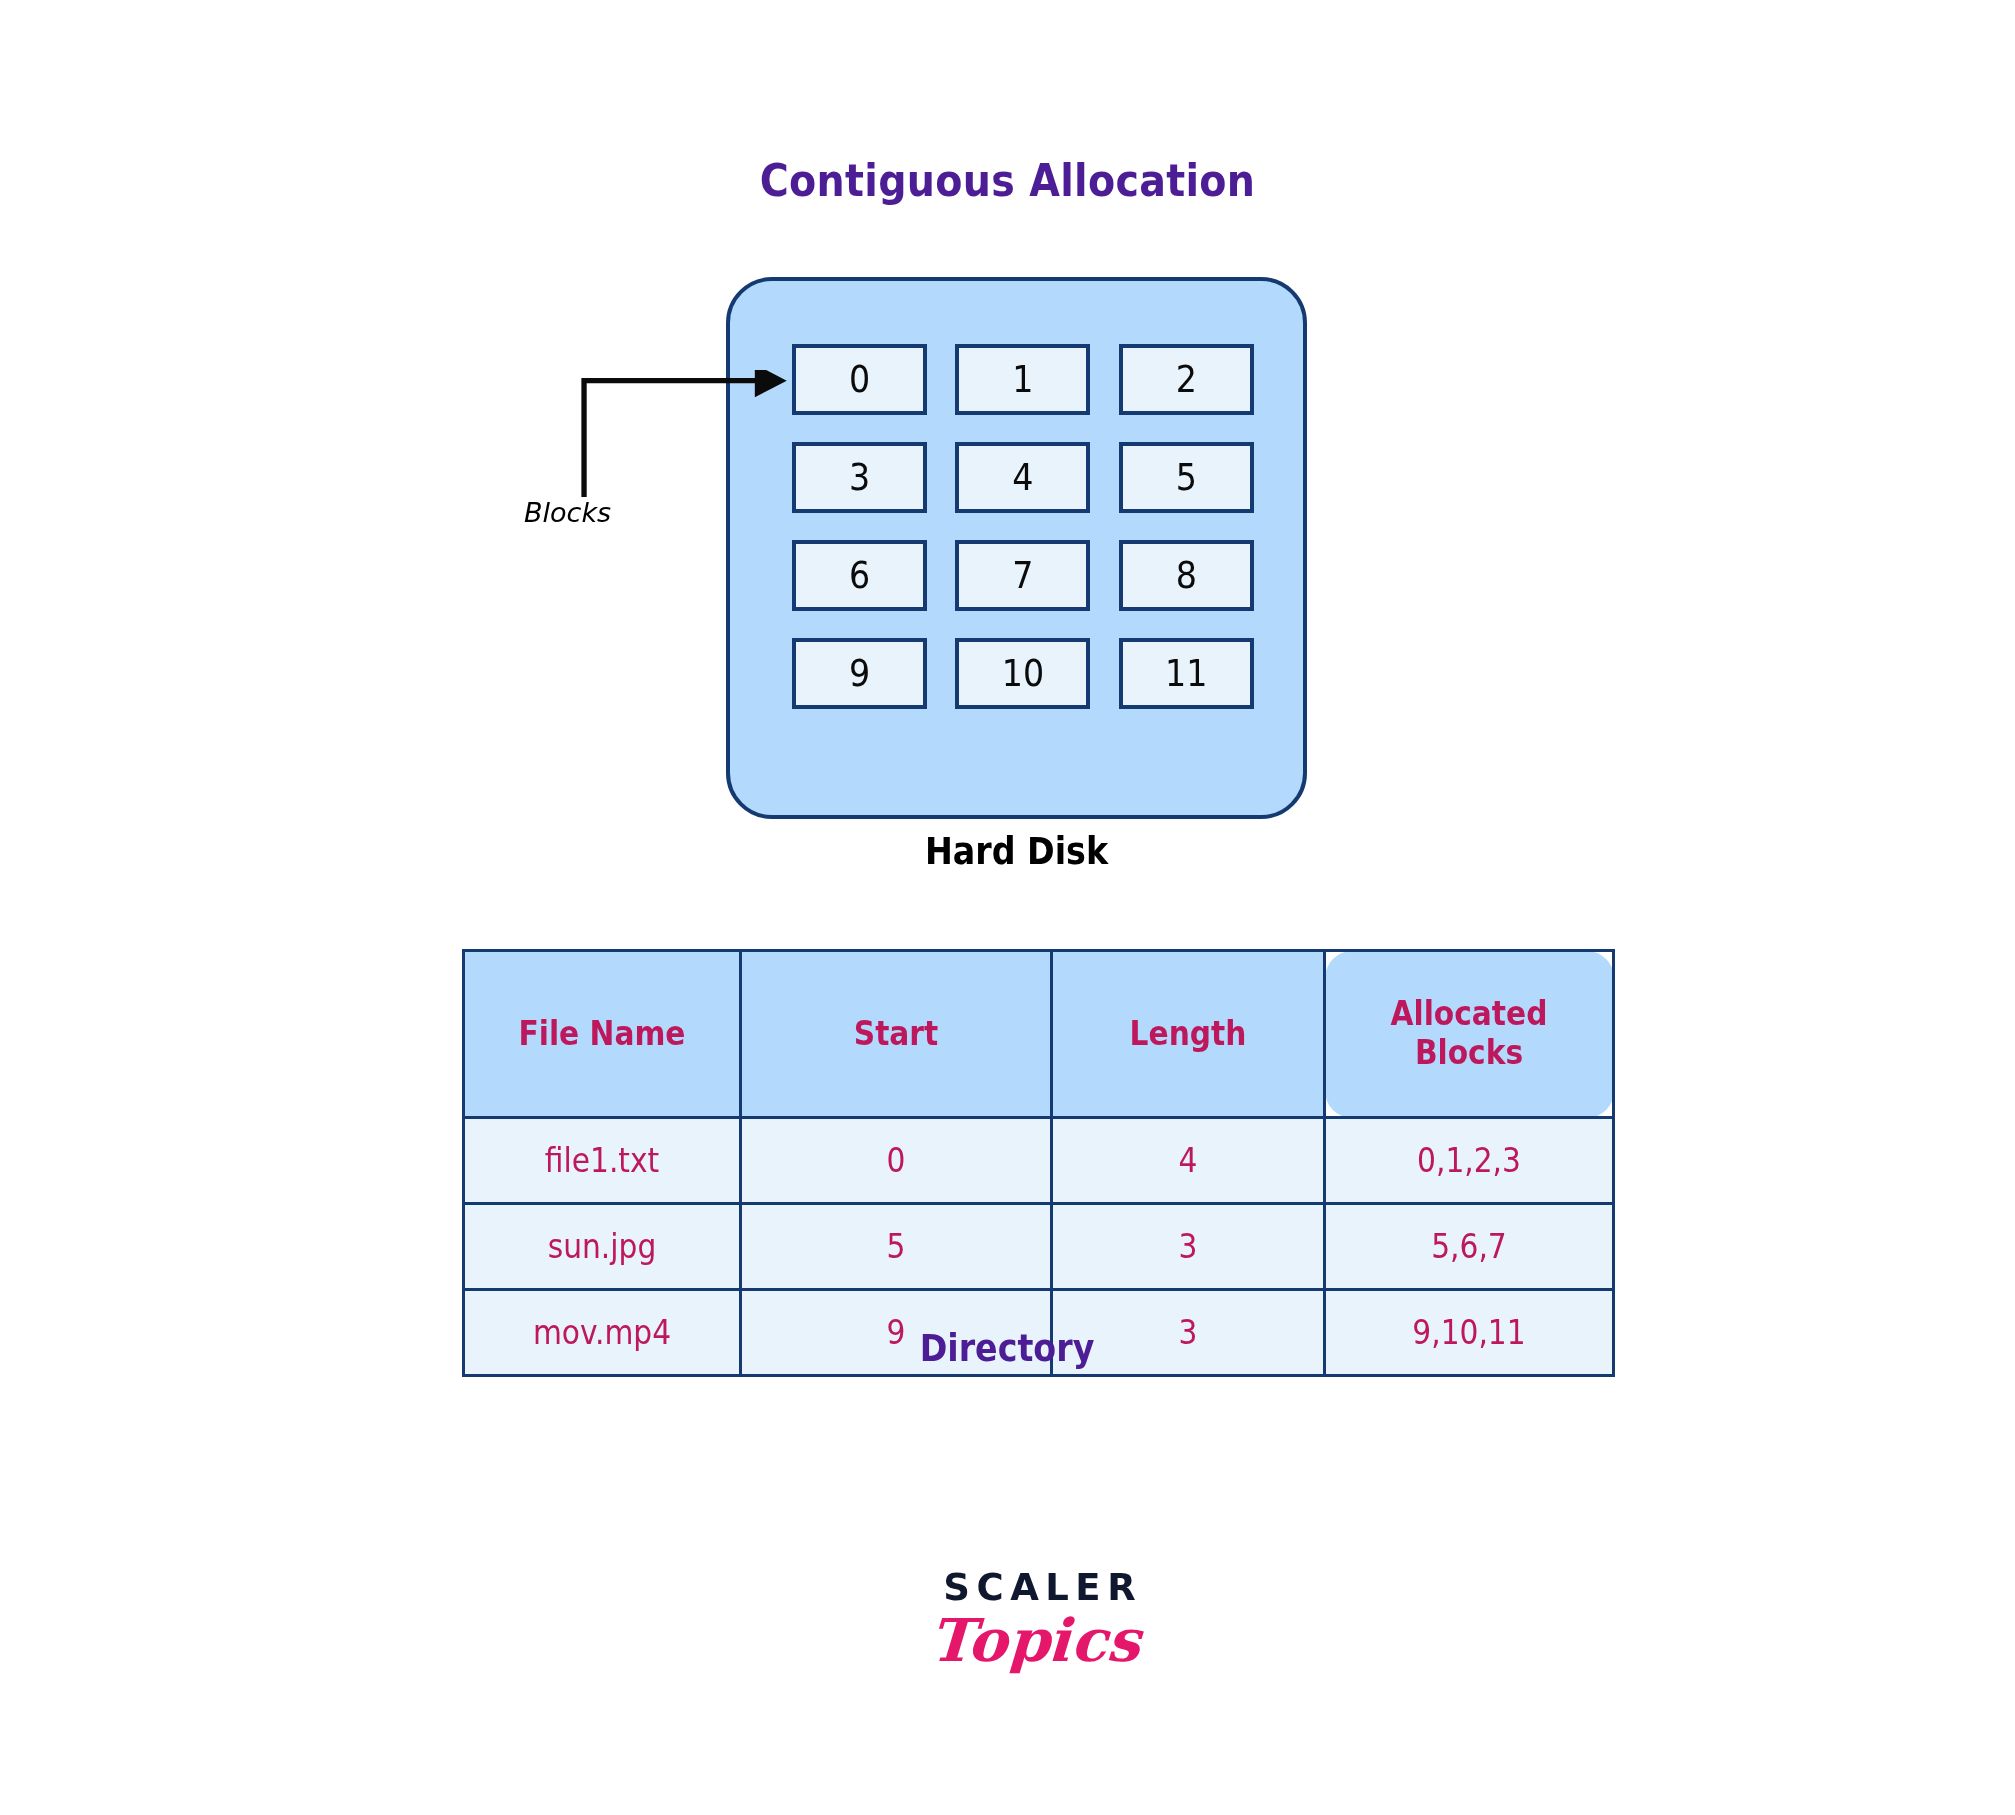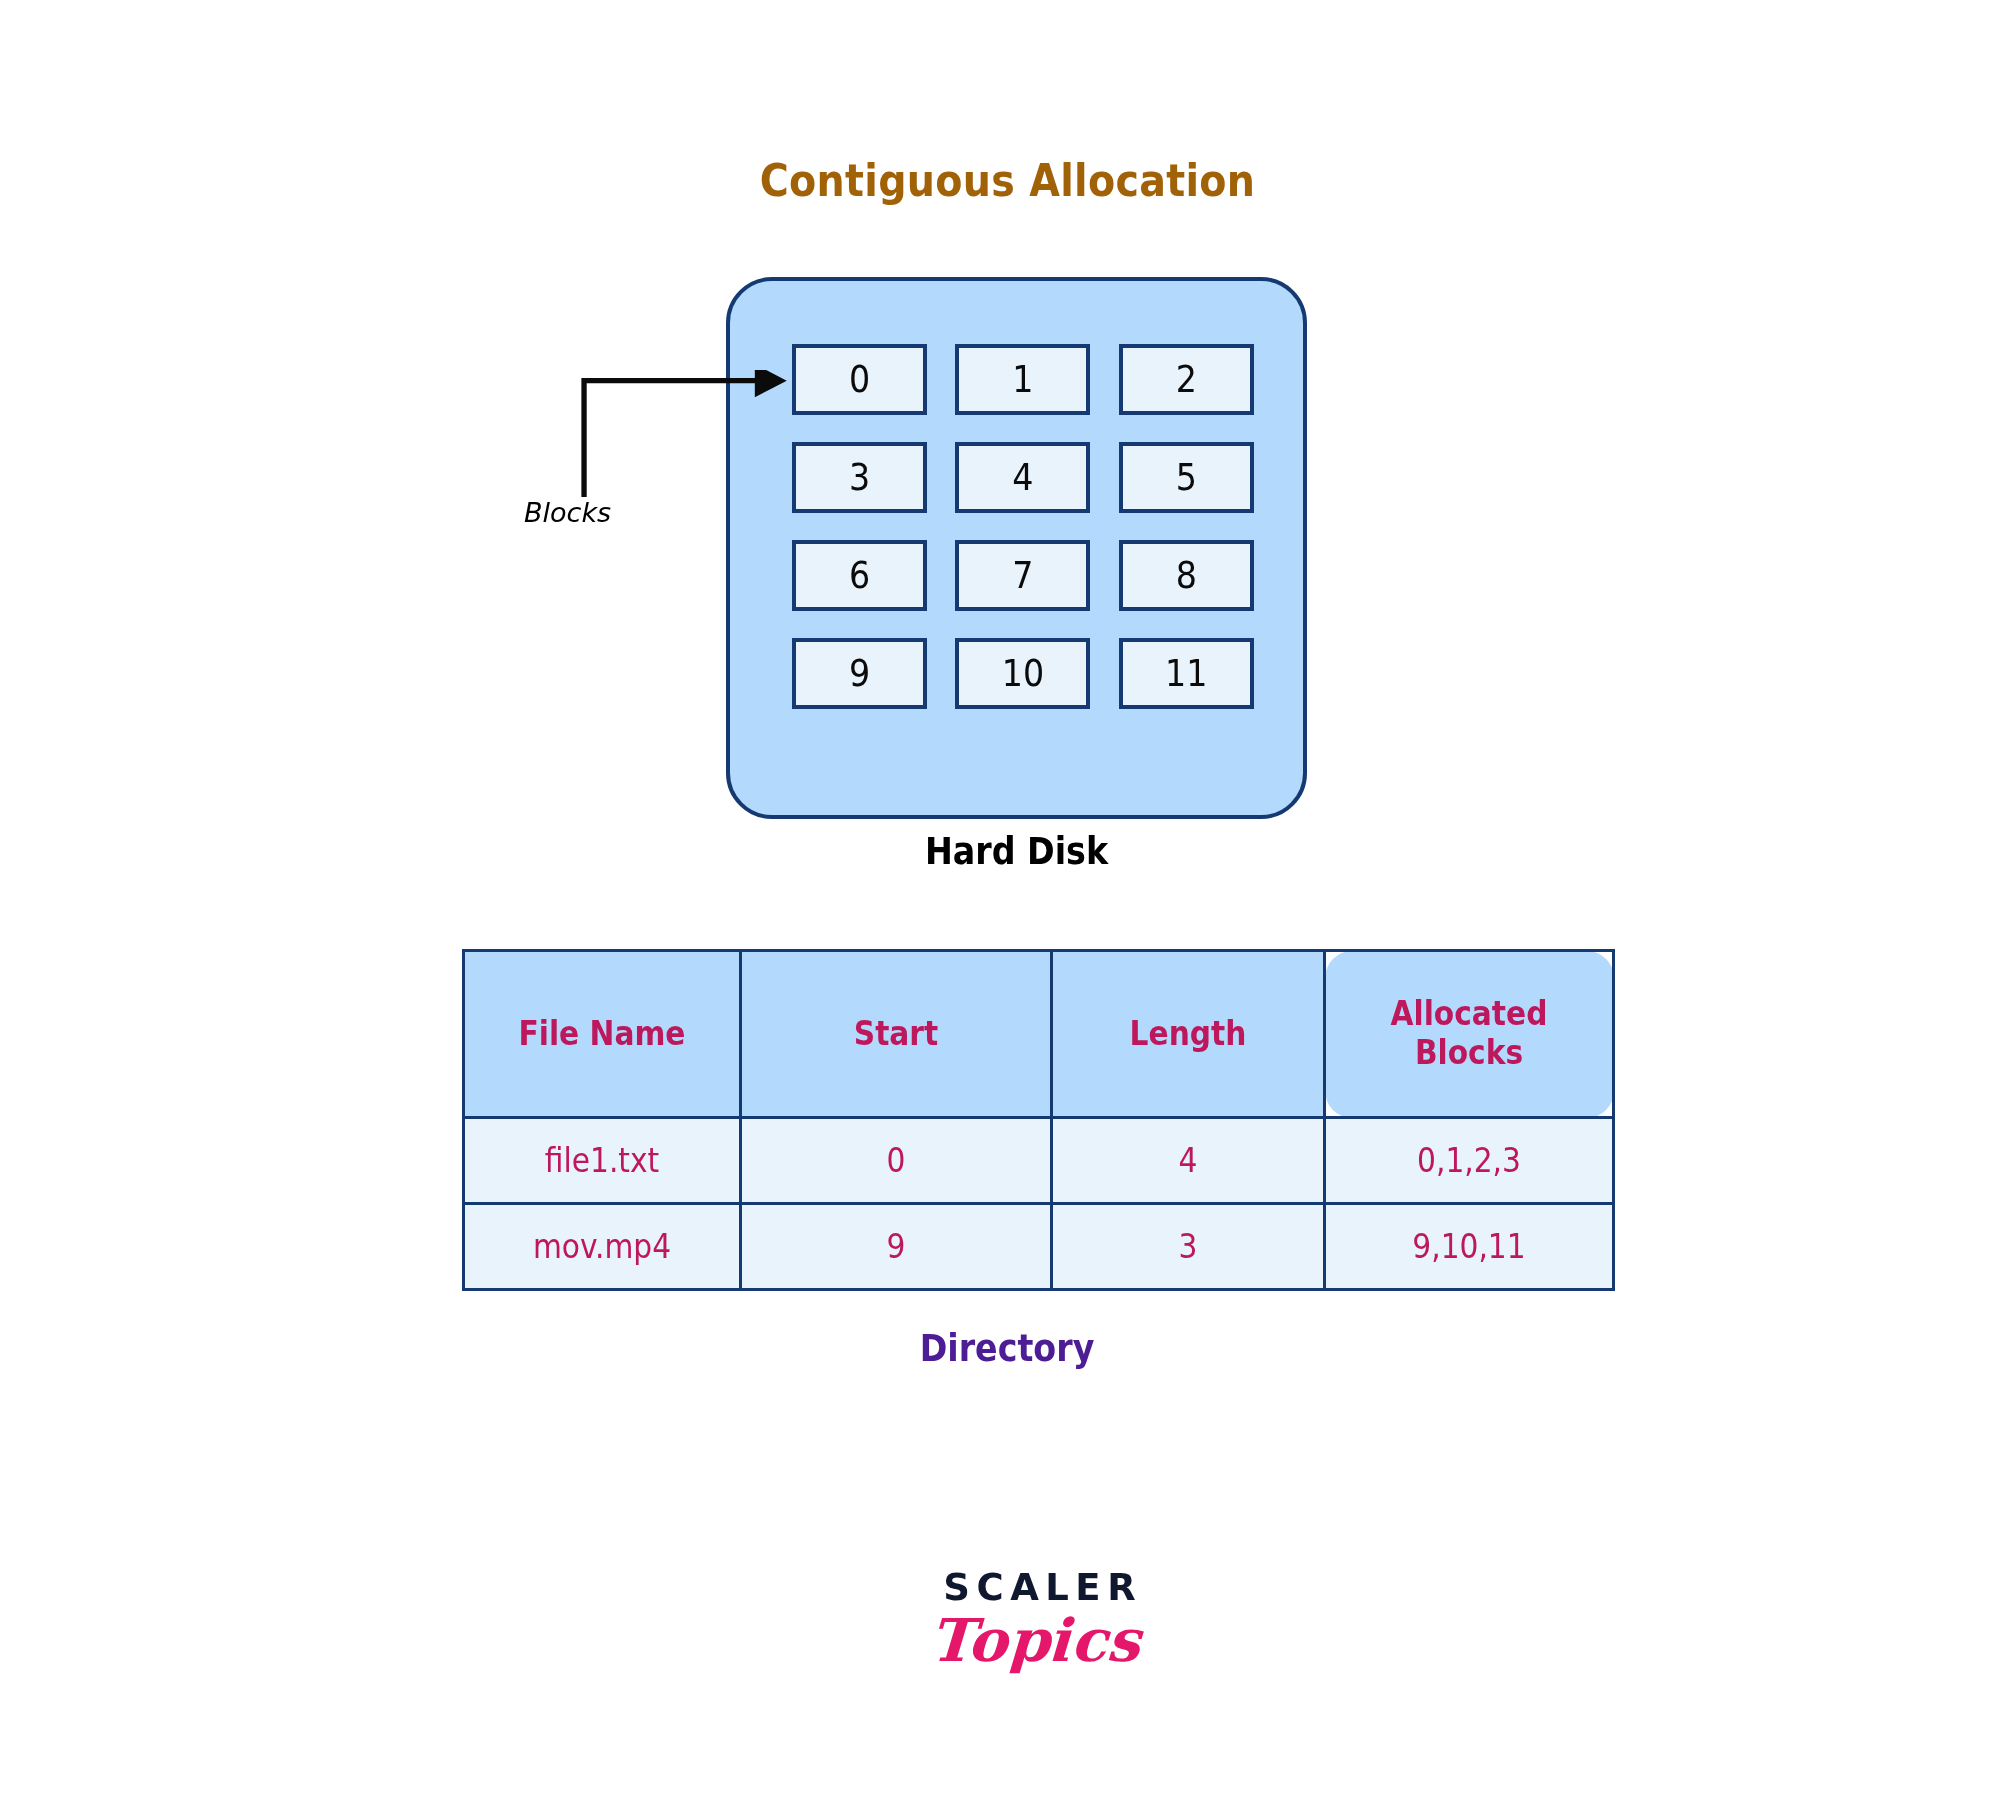--- a/index.html
+++ b/index.html
@@ -20,21 +20,21 @@
   #diagram-title {
     position: absolute;
     left: 0;
     top: 155px;
     width: 2015px;
     text-align: center;
     font-family: "DejaVu Sans Condensed", "Liberation Sans Narrow", "Liberation Sans", sans-serif;
     font-weight: bold;
     font-size: 44px;
     letter-spacing: 0.3px;
-    color: #a16207;
+    color: #4c1d95;
   }
 
   
   #hard-disk {
     position: absolute;
     left: 726px;
     top: 277px;
     width: 581px;
     height: 542px;
     box-sizing: border-box;
@@ -221,20 +221,26 @@
     </tr>
   </thead>
   <tbody>
     <tr>
       <td>file1.txt</td>
       <td>0</td>
       <td>4</td>
       <td>0,1,2,3</td>
     </tr>
     <tr>
+      <td>sun.jpg</td>
+      <td>5</td>
+      <td>3</td>
+      <td>5,6,7</td>
+    </tr>
+    <tr>
       <td>mov.mp4</td>
       <td>9</td>
       <td>3</td>
       <td>9,10,11</td>
     </tr>
   </tbody>
 </table>
 
 <div id="directory-caption">Directory</div>
 

